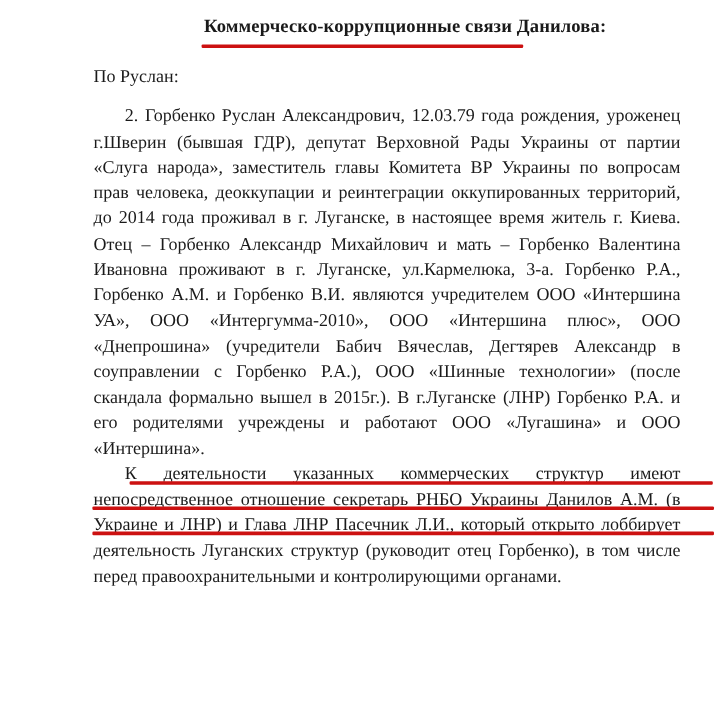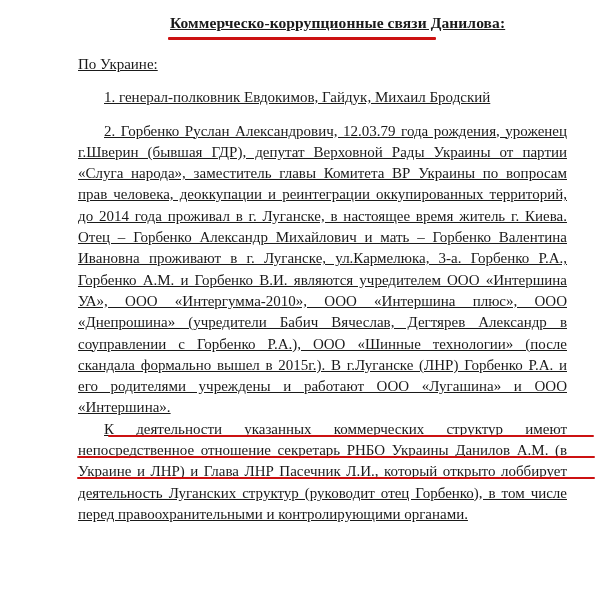--- a/index.html
+++ b/index.html
@@ -13,21 +13,20 @@
     font-family: "Liberation Serif", serif;
     color: #1a1a1a;
     overflow: hidden;
   }
   .page {
     position: relative;
     width: 587px;
     height: 598px;
     box-sizing: border-box;
     padding: 10px 20px 0 78px;
-    text-decoration: underline;
   }
   .doc-title {
     font-size: 15.5px;
     font-weight: 700;
     text-align: left;
     margin: 4px 0 0 92px;
     letter-spacing: 0.1px;
     white-space: nowrap;
   }
   .title-underline {
@@ -65,23 +64,22 @@
   }
 </style>
 </head>
 <body>
 
 <div class="page">
 
   <div class="doc-title">Коммерческо-коррупционные связи Данилова:</div>
   <div class="title-underline"></div>
 
-  <p class="p-spaced" style="margin-top:22px;">По Украине:</p>
+  <p class="p-spaced" style="margin-top:22px;">По Руслан:</p>
 
-  <p class="p-spaced indent">1. генерал-полковник Евдокимов, Гайдук, Михаил Бродский</p>
 
   <p class="p-spaced indent">2. Горбенко Руслан Александрович, 12.03.79 года рождения, уроженец г.Шверин (бывшая ГДР), депутат Верховной Рады Украины от партии «Слуга народа», заместитель главы Комитета ВР Украины по вопросам прав человека, деоккупации и реинтеграции оккупированных территорий, до 2014 года проживал в г. Луганске, в настоящее время житель г. Киева. Отец – Горбенко Александр Михайлович и мать – Горбенко Валентина Ивановна проживают в г. Луганске, ул.Кармелюка, 3-а. Горбенко Р.А., Горбенко А.М. и Горбенко В.И. являются учредителем ООО «Интершина УА», ООО «Интергумма-2010», ООО «Интершина плюс», ООО «Днепрошина» (учредители Бабич Вячеслав, Дегтярев Александр в соуправлении с Горбенко Р.А.), ООО «Шинные технологии» (после скандала формально вышел в 2015г.). В г.Луганске (ЛНР) Горбенко Р.А. и его родителями учреждены и работают ООО «Лугашина» и ООО «Интершина».</p>
 
   <div class="para-block lastblock">
     <p class="indent">К деятельности указанных коммерческих структур имеют непосредственное отношение секретарь РНБО Украины Данилов А.М. (в Украине и ЛНР) и Глава ЛНР Пасечник Л.И., который открыто лоббирует деятельность Луганских структур (руководит отец Горбенко), в том числе перед правоохранительными и контролирующими органами.</p>
     <div class="redline" style="left:30px; top:16px; width:486px;"></div>
     <div class="redline" style="left:-1px; top:37px; width:518px;"></div>
     <div class="redline" style="left:-1px; top:58px; width:518px;"></div>
   </div>
 

